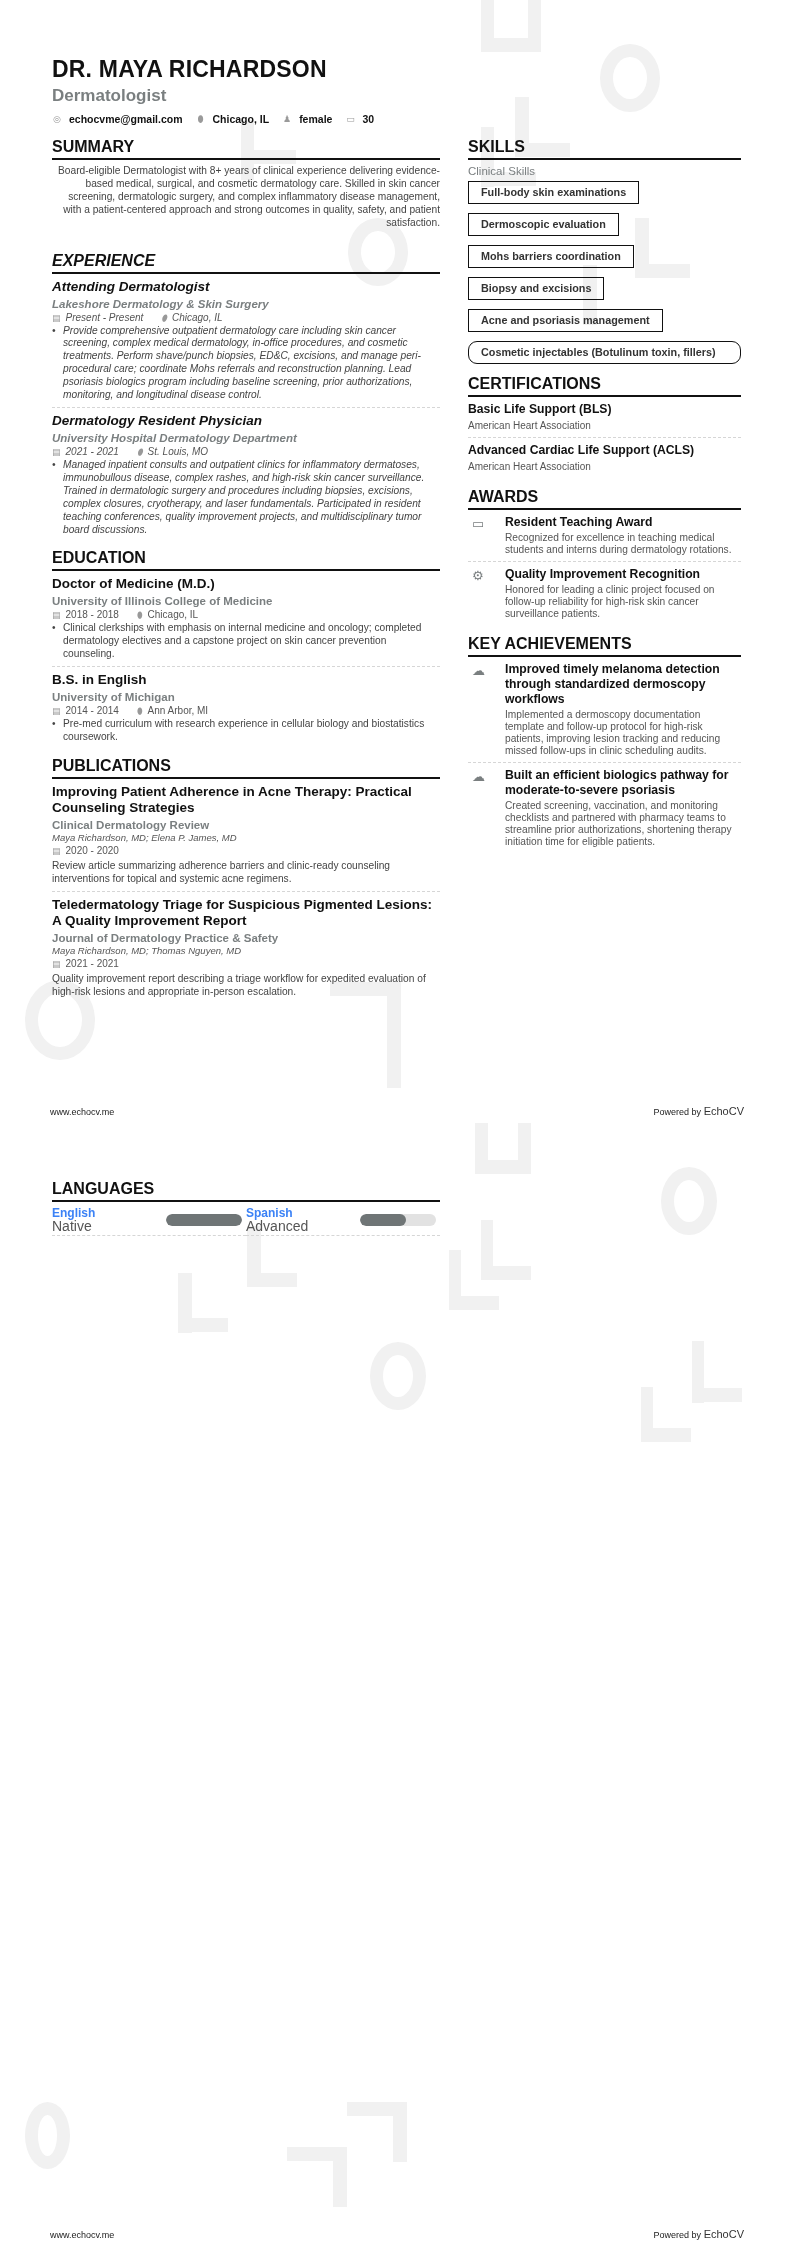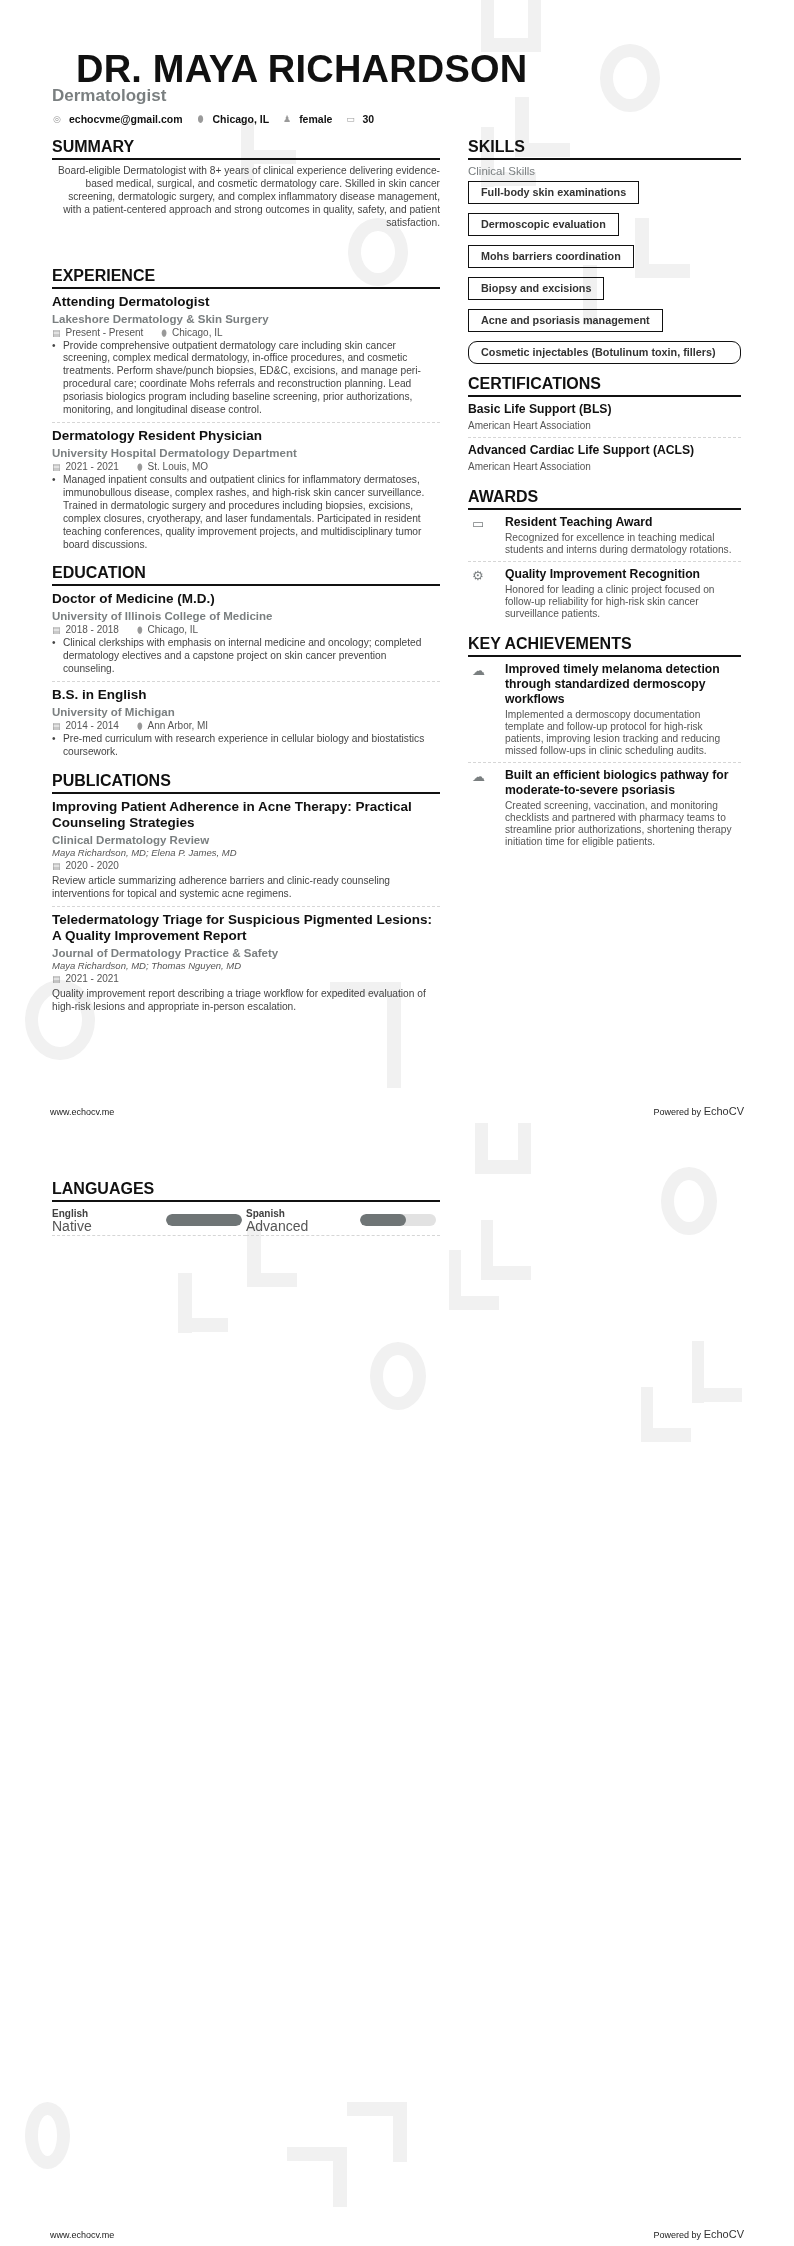--- a/index.html
+++ b/index.html
@@ -7,21 +7,21 @@
   body { font-family: "Liberation Sans", "DejaVu Sans", sans-serif; color: #222; position: relative; height: 2246px; overflow: hidden; }
 
   .deco { position: absolute; background: #f1f1f1; z-index: 0; }
   .ring { position: absolute; border: 13px solid #f1f1f1; border-radius: 50%; z-index: 0; }
 
   .page { position: absolute; left: 0; width: 794px; z-index: 1; }
   .page1 { top: 0; height: 1123px; }
   .page2 { top: 1123px; height: 1123px; }
 
   .header { position: absolute; left: 52px; top: 52px; }
-  .name { font-size: 38px; font-weight: 700; color: #111; letter-spacing: 0.2px; line-height: 34px; margin-left: 24px; }
+  .name { font-size: 23px; font-weight: 700; color: #111; letter-spacing: 0.2px; line-height: 34px; }
   .title { font-size: 17px; font-weight: 700; color: #7a7f80; line-height: 20px; margin-top: 0px; }
   .contacts { display: flex; align-items: center; margin-top: 7px; font-size: 10.5px; font-weight: 700; color: #111; }
   .contact { display: flex; align-items: center; margin-right: 13px; }
   .contact .ic { color: #9a9a9a; font-size: 9px; margin-right: 7px; width: 10px; text-align: center; }
 
   .left { position: absolute; left: 52px; width: 388px; }
   .right { position: absolute; left: 468px; width: 273px; }
 
   .sec-title { font-size: 16px; font-weight: 700; color: #111; line-height: 18px; padding-bottom: 2px; border-bottom: 2.5px solid #111; margin-bottom: 5px; }
 
@@ -55,21 +55,21 @@
   .award-title { font-size: 12.2px; font-weight: 700; color: #111; line-height: 15px; }
   .award-desc { font-size: 10.2px; color: #555; line-height: 12px; margin-top: 2px; }
 
   .footer { position: absolute; left: 50px; right: 50px; font-size: 9px; color: #222; display: flex; justify-content: space-between; align-items: baseline; }
   .footer .brand { font-size: 11px; color: #333; }
   .footer .pb { font-size: 9px; }
 
   .lang-row { display: flex; }
   .lang { display: flex; width: 194px; align-items: center; border-bottom: 1px dashed #d6d6d6; padding-bottom: 3px; }
   .lang-text { width: 114px; }
-  .lang-name { font-size: 10px; font-weight: 700; color: #404040; line-height: 13px; }
+  .lang-name { font-size: 12px; font-weight: 700; color: #3b82f6; line-height: 13px; }
   .lang-level { font-size: 14px; color: #555; line-height: 12px; }
   .bar { width: 76px; height: 12px; background: #e2e2e2; border-radius: 6px; overflow: hidden; }
   .bar-fill { height: 100%; background: #6f7576; border-radius: 6px; }
 </style>
 </head>
 <body>
 
 <div class="deco" style="left:481px;top:0;width:13px;height:52px;"></div>
 <div class="deco" style="left:481px;top:38px;width:60px;height:14px;"></div>
 <div class="deco" style="left:528px;top:0;width:13px;height:52px;"></div>
@@ -135,21 +135,21 @@
       </div>
     </div>
   </div>
 
   <div class="left" style="top:138px;">
     <div>
       <div class="sec-title">SUMMARY</div>
       <div class="summary">Board-eligible Dermatologist with 8+ years of clinical experience delivering evidence-based medical, surgical, and cosmetic dermatology care. Skilled in skin cancer screening, dermatologic surgery, and complex inflammatory disease management, with a patient-centered approach and strong outcomes in quality, safety, and patient satisfaction.</div>
     </div>
 
-    <div style="margin-top:37px;">
+    <div style="margin-top:22px;font-style:italic;">
       <div class="sec-title">EXPERIENCE</div>
       <div class="entry">
         <div class="e-title">Attending Dermatologist</div>
         <div class="e-org">Lakeshore Dermatology &amp; Skin Surgery</div>
         <div class="e-meta">
           <span class="m">
               <span class="ic">▤</span>
               <span>Present - Present</span>
             </span>
           <span class="m">

